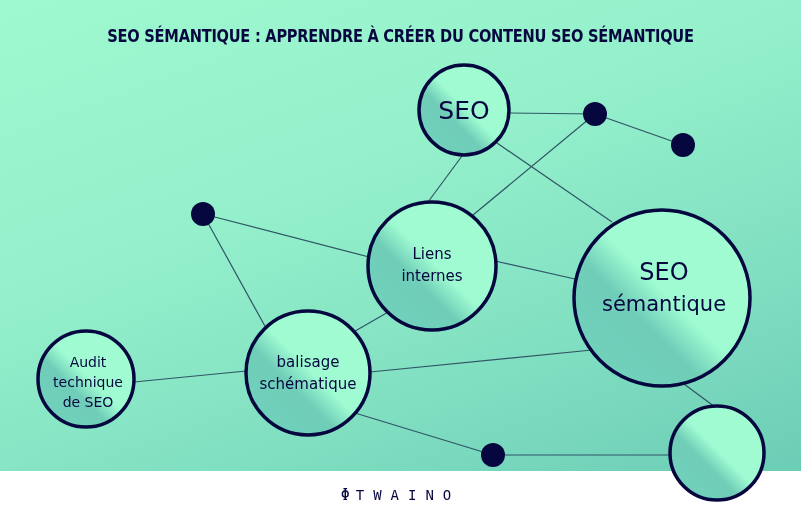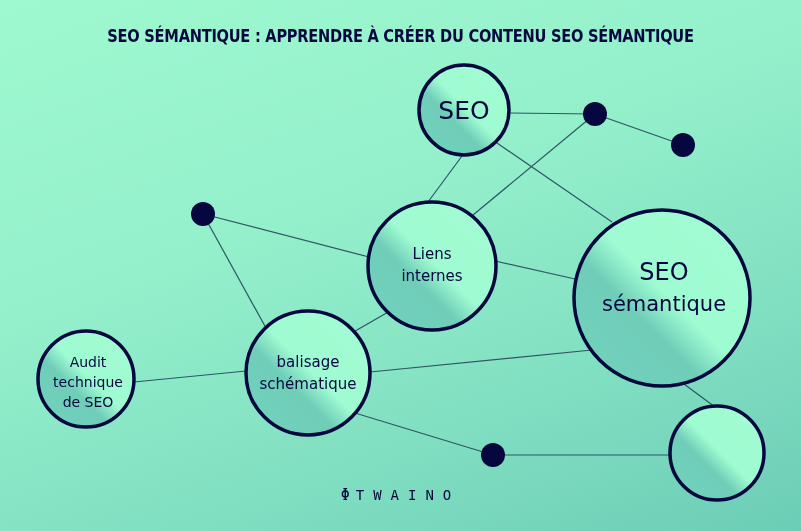--- a/index.html
+++ b/index.html
@@ -1,18 +1,18 @@
 <!DOCTYPE html>
 <html><head>
   <meta charset="utf-8">
   <style>
     html, body { margin: 0; padding: 0; }
     body { width: 801px; height: 531px; overflow: hidden; }
     .canvas {
-      position: relative; width: 801px; height: 531px;
+      position: relative; width: 801px; height: 471px;
       background: linear-gradient(160deg, #9ef9d0 0%, #94f0cb 40%, #82e0c2 70%, #6ccdb6 100%);
       font-family: "DejaVu Sans", "Liberation Sans", sans-serif;
       text-decoration: underline;
     }
     .title {
       position: absolute; left: 0; top: 26px; width: 801px; text-align: center;
       font-family: "DejaVu Sans", sans-serif; font-weight: bold; font-size: 17px;
       letter-spacing: -0.3px; color: #07073f;
       transform: scaleX(0.86); transform-origin: center;
     }

